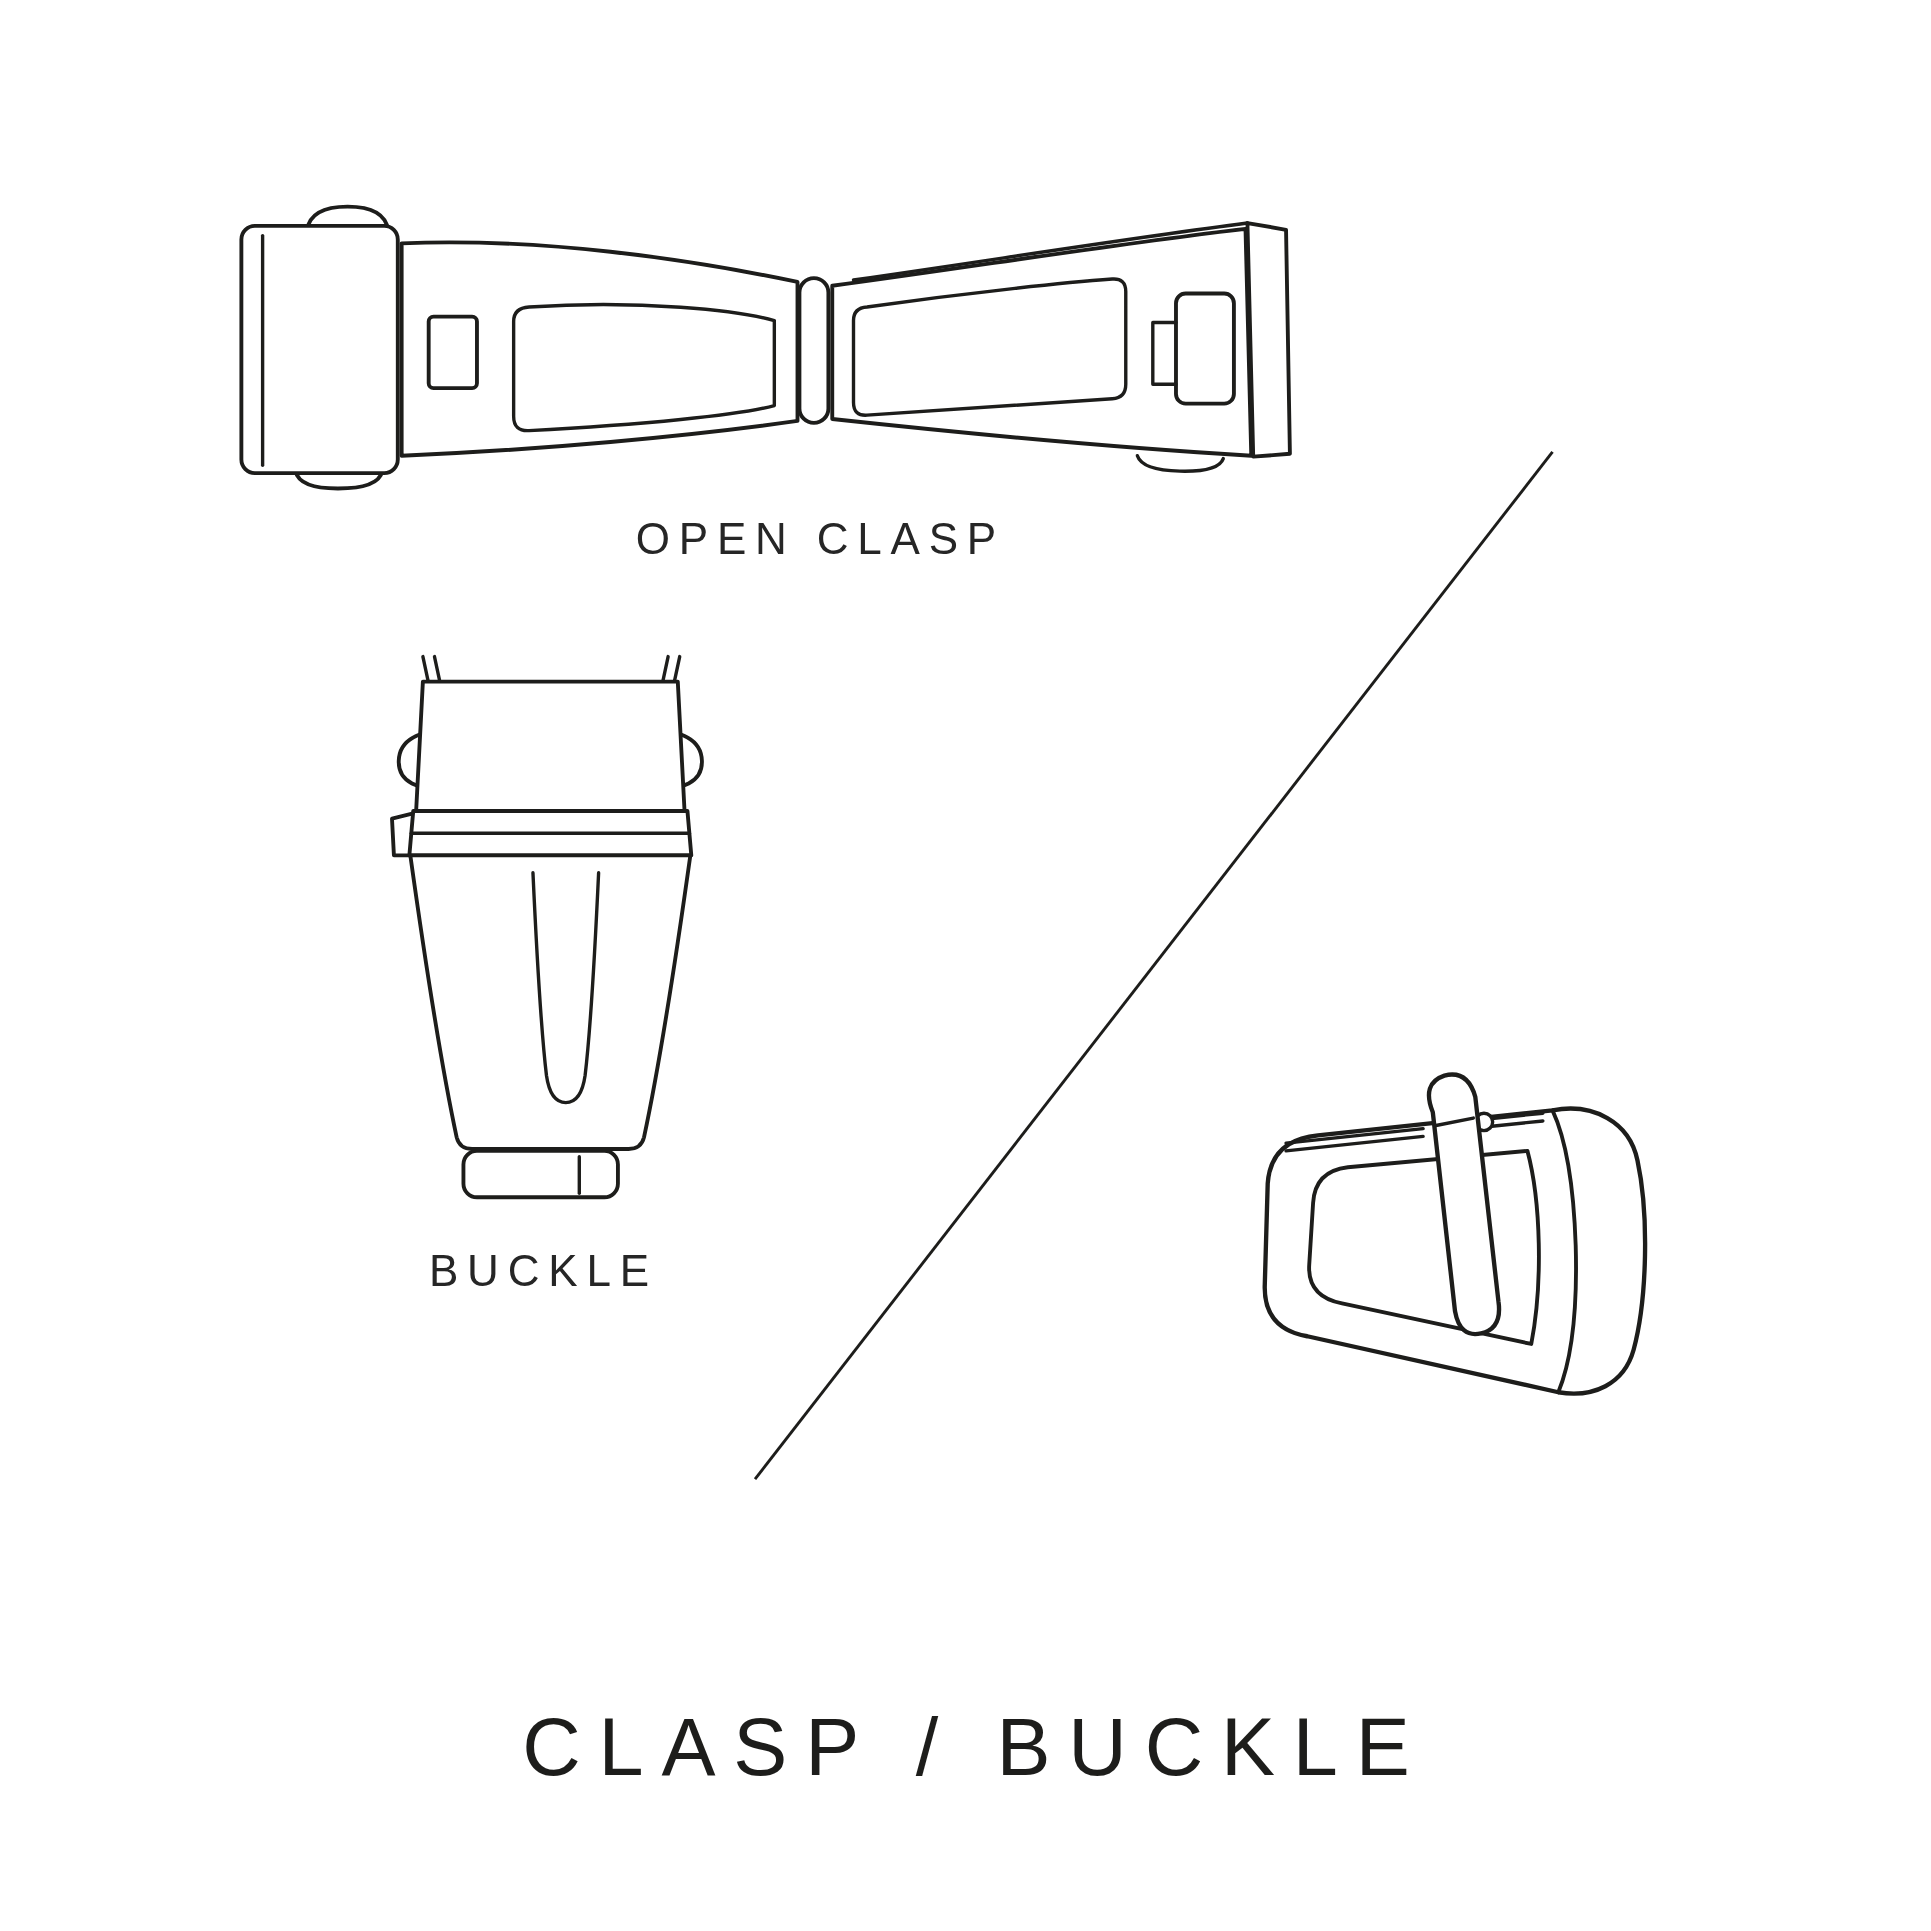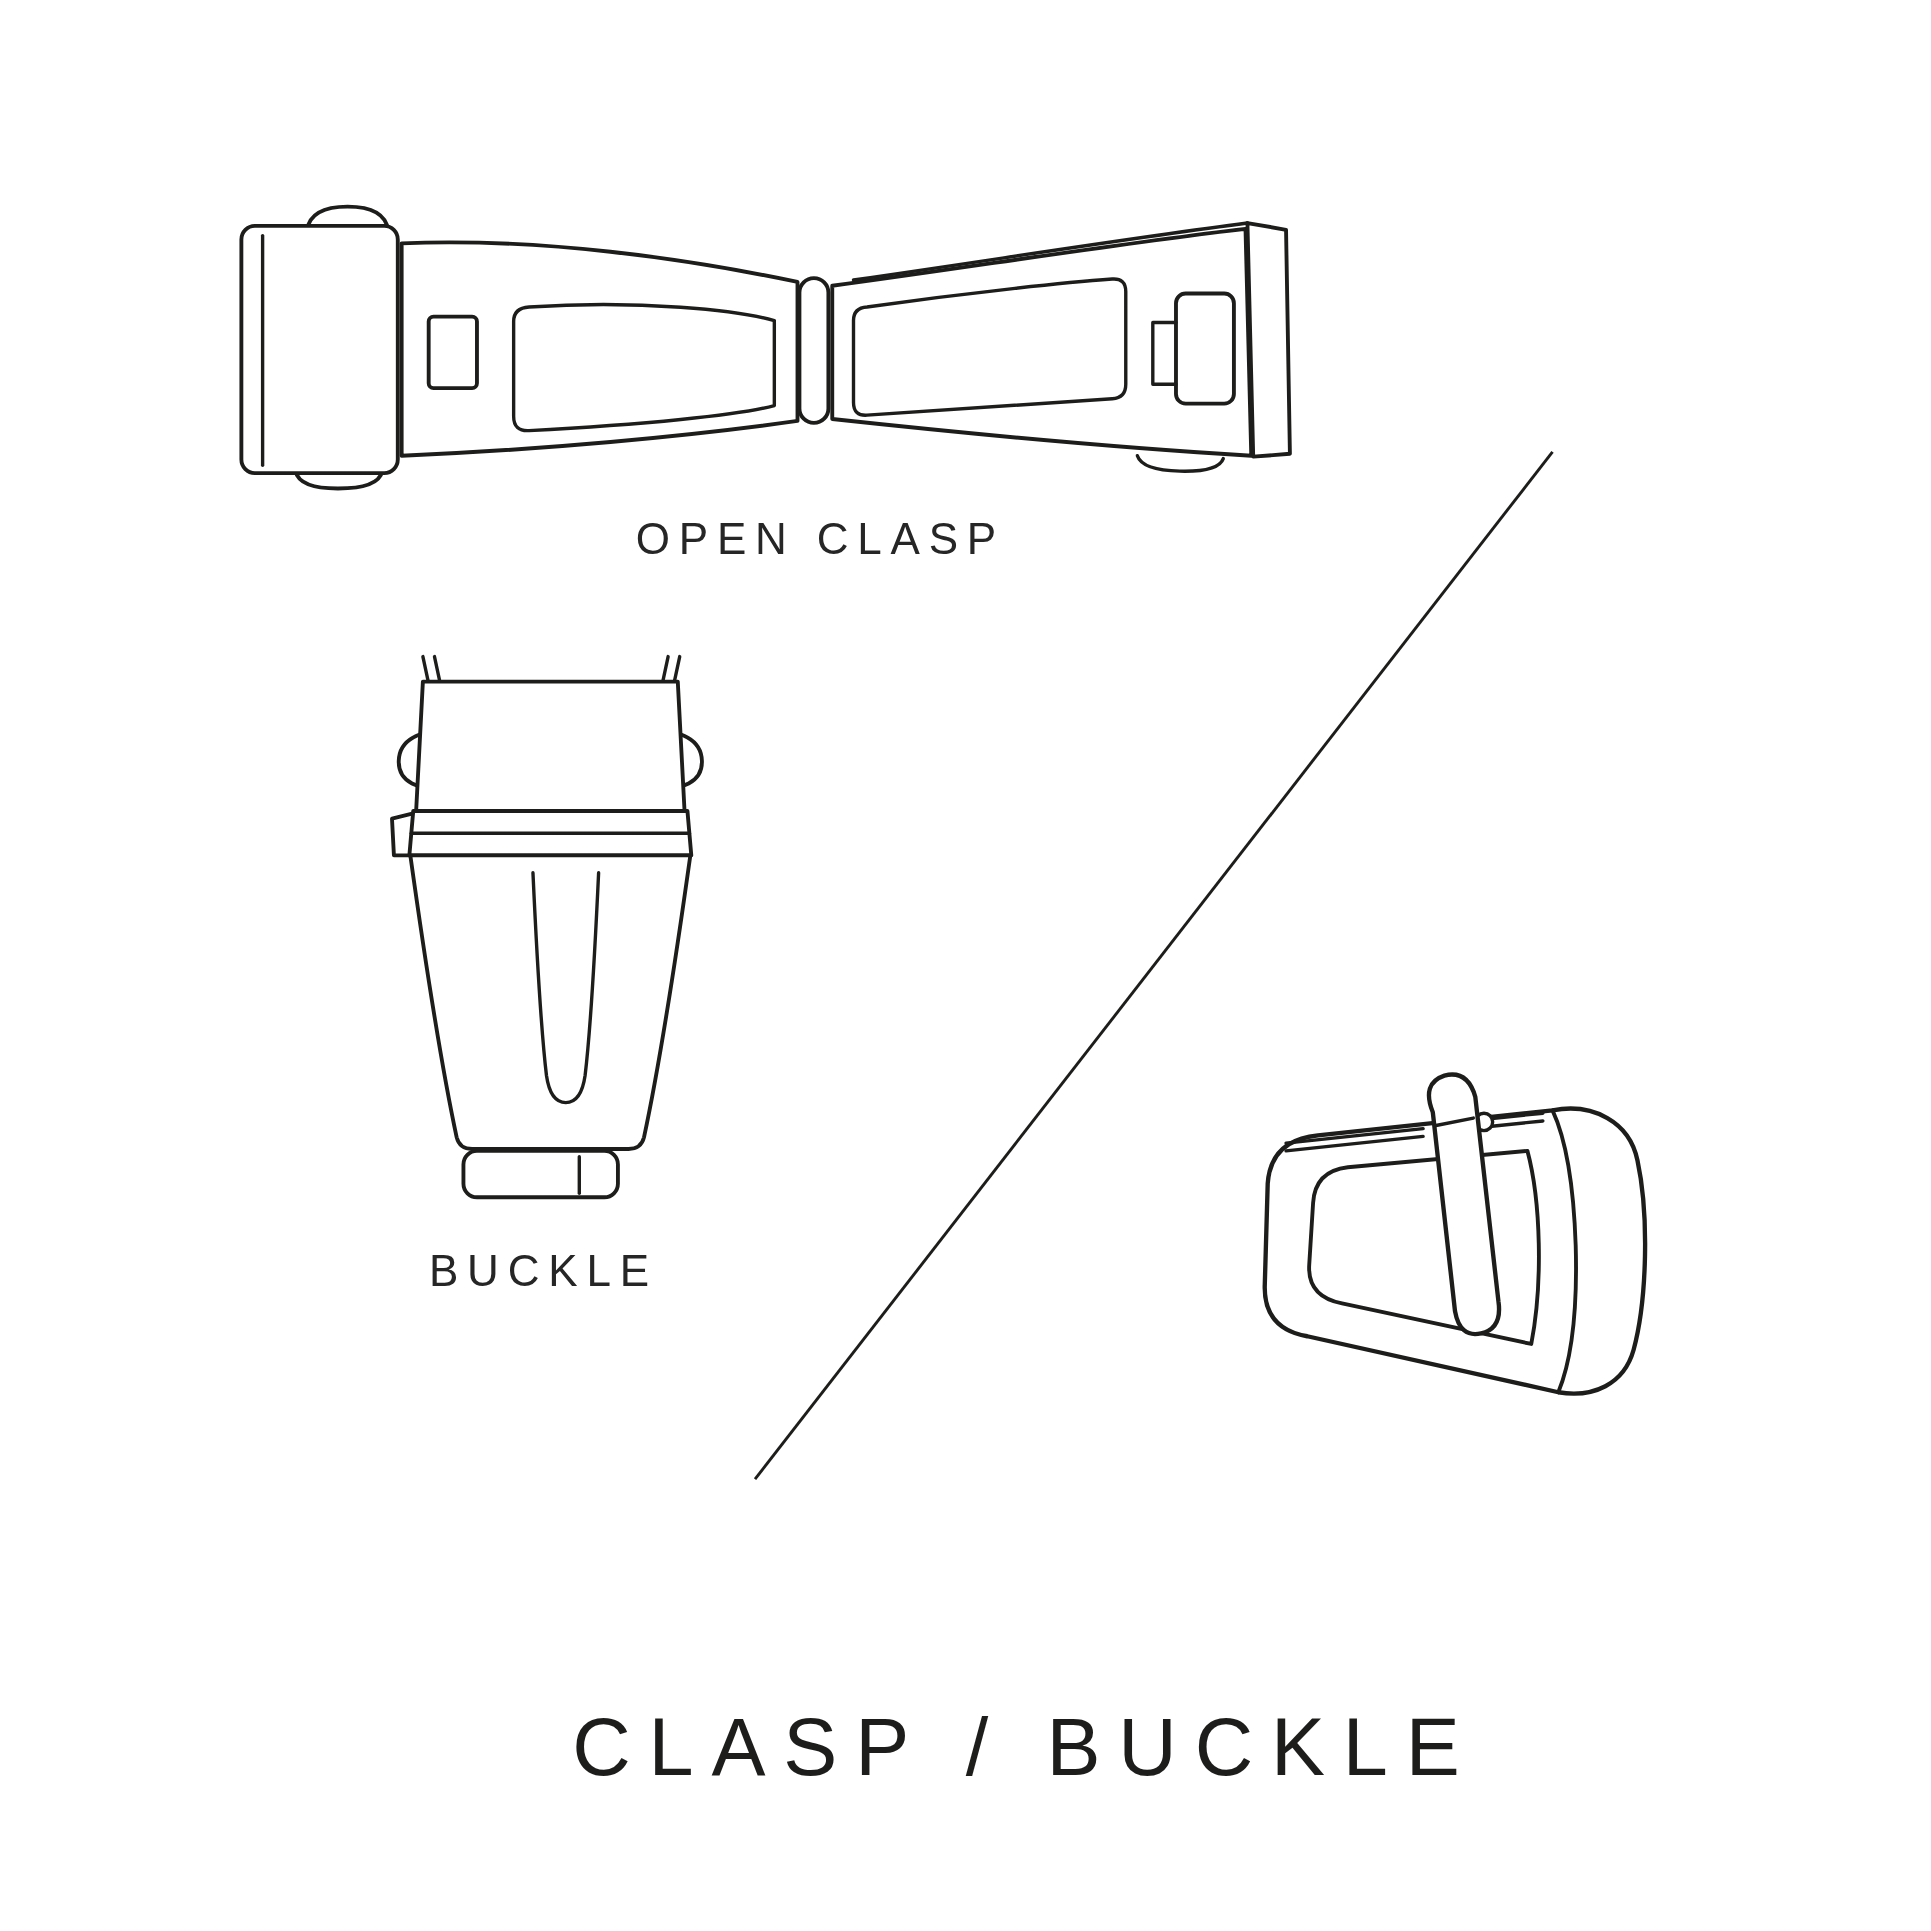--- a/index.html
+++ b/index.html
@@ -127,16 +127,16 @@
 
       <path d="M1484 1152 Q1472 1122 1496 1114 Q1520 1108 1528 1136 L1552 1348 Q1556 1376 1534 1381 Q1512 1386 1507 1358 Z"></path>
       <path d="M1486 1166 L1526 1158" fill="none" stroke-width="3.5"></path>
     </g>
   </svg>
 
   <div class="fig-label" style="left:816px; top:514px;">OPEN CLASP</div>
 
   <div class="fig-label" style="left:539px; top:1246px;">BUCKLE</div>
 
-  <div class="page-title" style="left:1016px; top:1701px;">CLASP / BUCKLE</div>
+  <div class="page-title" style="left:966px; top:1701px;">CLASP / BUCKLE</div>
 
 </div>
 
 
 </body></html>

